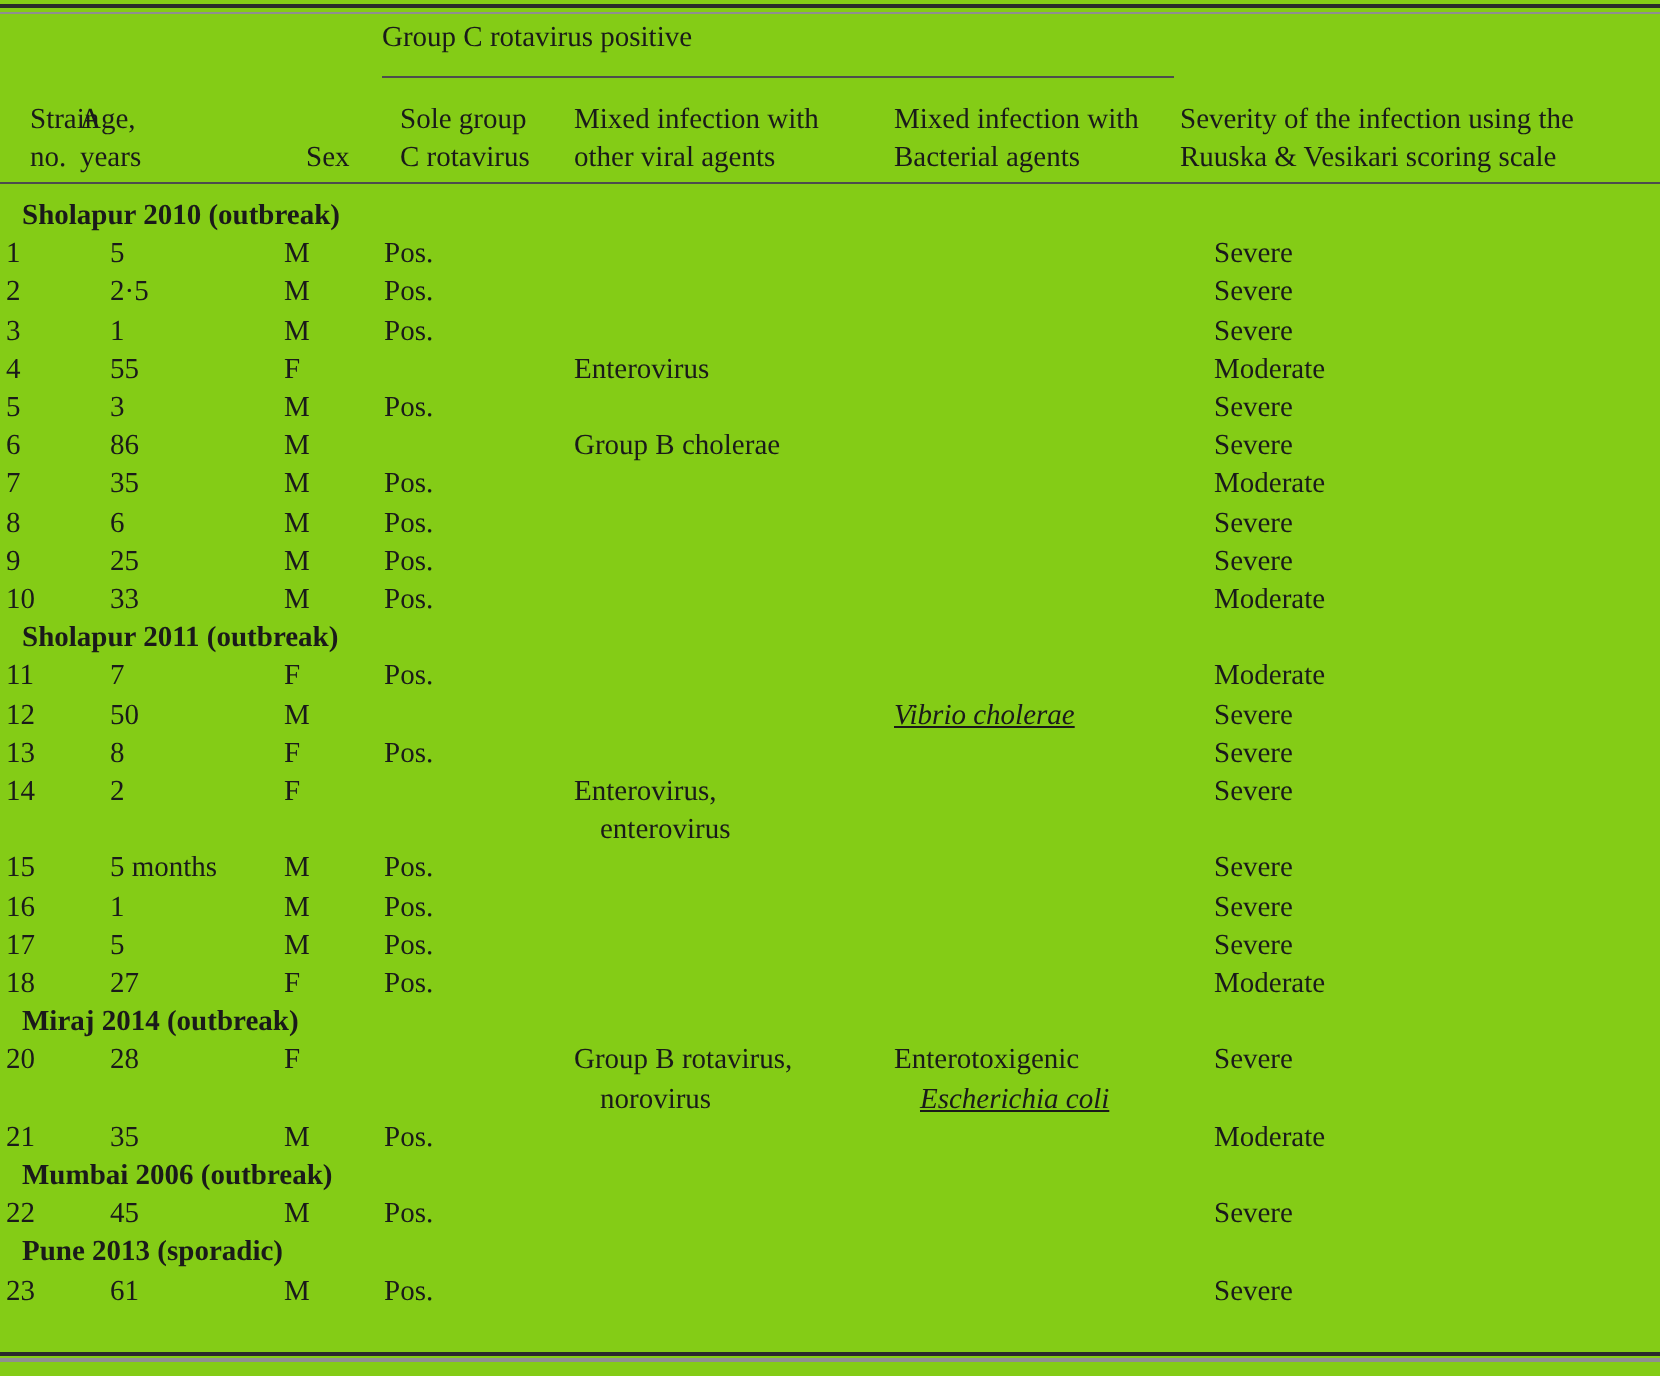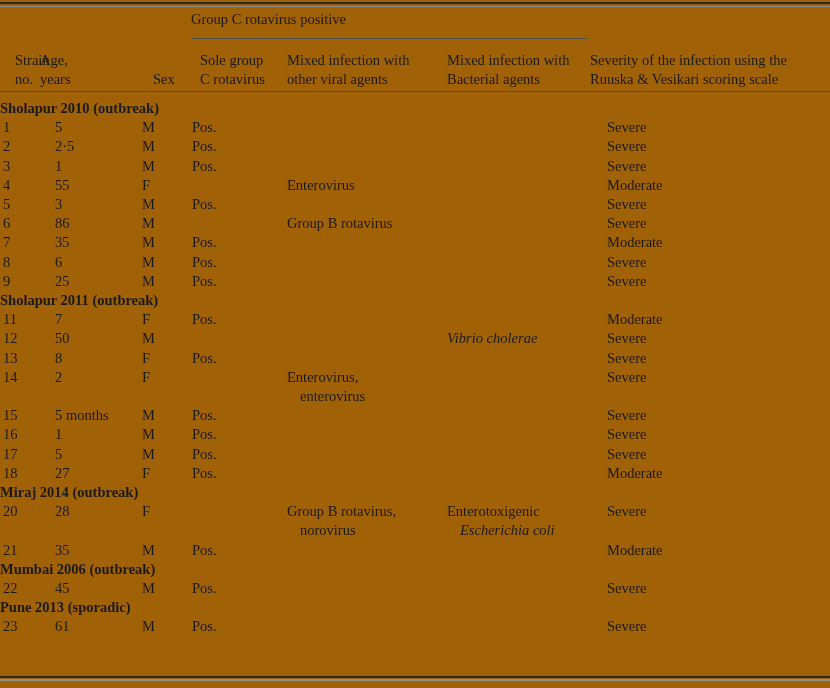--- a/index.html
+++ b/index.html
@@ -3,21 +3,21 @@
 <meta charset="utf-8">
 <style>
   html, body {
     margin: 0; padding: 0;
     background: #ffffff;
   }
   #page {
     position: relative;
     width: 830px;
     height: 688px;
-    background: #a16207;
+    background: #84cc16;
     font-family: "Liberation Serif", "DejaVu Serif", serif;
     font-size: 14.5px;
     color: #1a1a1a;
     overflow: hidden;
   }
   .rule {
     position: absolute;
     left: 0;
     width: 830px;
   }
@@ -58,23 +58,23 @@
     padding: 0;
     vertical-align: top;
     line-height: 19.2px;
     font-size: 14.5px;
     white-space: pre;
     overflow: hidden;
   }
   #body-table td.first { padding-left: 3px; }
   #body-table td.section {
     font-weight: bold;
-    padding-left: 0;
-  }
-  .italic { font-style: italic; }
+    padding-left: 11px;
+  }
+  .italic { font-style: italic; text-decoration: underline; }
   .indent { padding-left: 13px; }
   .rule-bottom-dark { top: 675.8px; }
   .rule-bottom-gray { top: 679.4px; }
 </style>
 </head>
 <body>
 
 <div id="page">
 
   <div class="rule rule-dark" style="top:2px"></div>
@@ -156,21 +156,21 @@
           <td>Pos.</td>
           <td></td>
           <td></td>
           <td>Severe</td>
         </tr>
         <tr>
           <td class="first">6</td>
           <td>86</td>
           <td>M</td>
           <td></td>
-          <td><div>Group B rotavirus</div></td>
+          <td><div>Group B cholerae</div></td>
           <td></td>
           <td>Severe</td>
         </tr>
         <tr>
           <td class="first">7</td>
           <td>35</td>
           <td>M</td>
           <td>Pos.</td>
           <td></td>
           <td></td>
@@ -188,20 +188,29 @@
         <tr>
           <td class="first">9</td>
           <td>25</td>
           <td>M</td>
           <td>Pos.</td>
           <td></td>
           <td></td>
           <td>Severe</td>
         </tr>
         <tr>
+          <td class="first">10</td>
+          <td>33</td>
+          <td>M</td>
+          <td>Pos.</td>
+          <td></td>
+          <td></td>
+          <td>Moderate</td>
+        </tr>
+        <tr>
           <td colspan="7" class="section">Sholapur 2011 (outbreak)</td>
         </tr>
         <tr>
           <td class="first">11</td>
           <td>7</td>
           <td>F</td>
           <td>Pos.</td>
           <td></td>
           <td></td>
           <td>Moderate</td>

